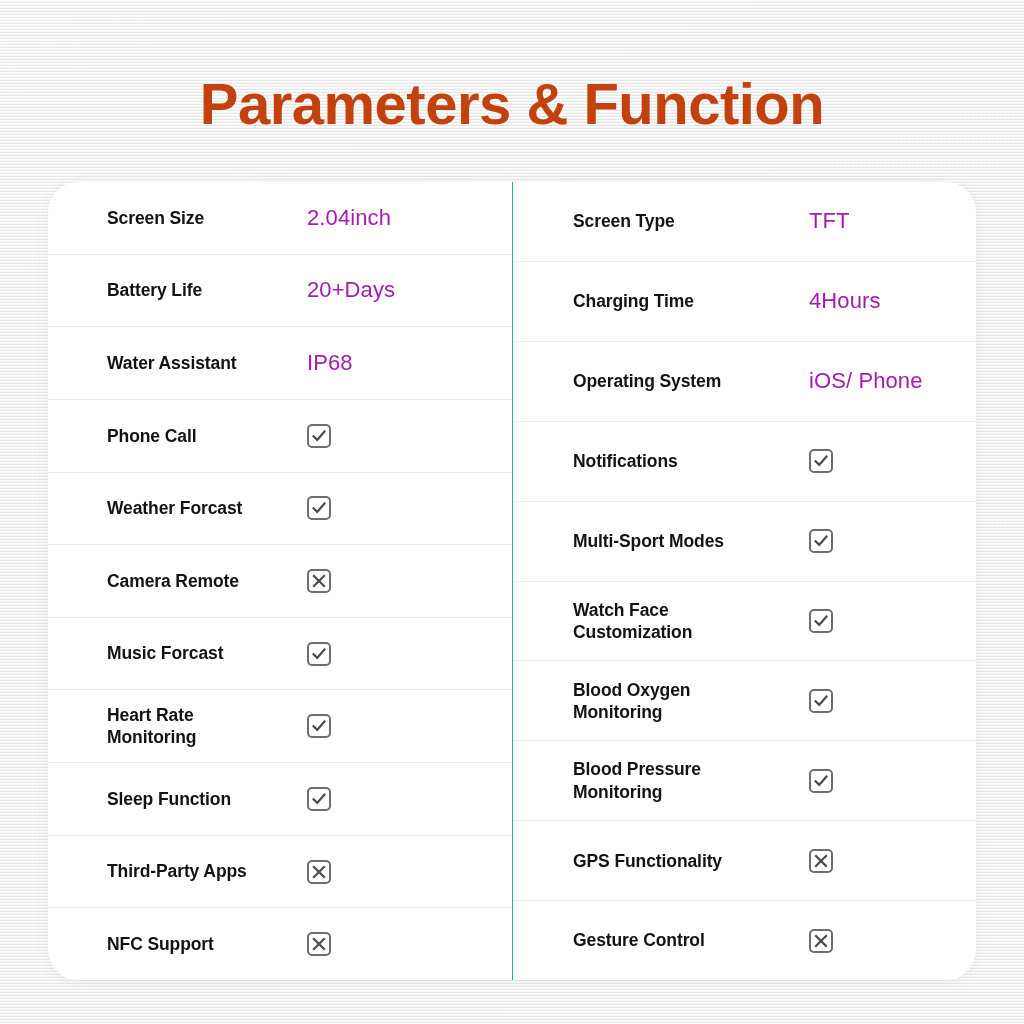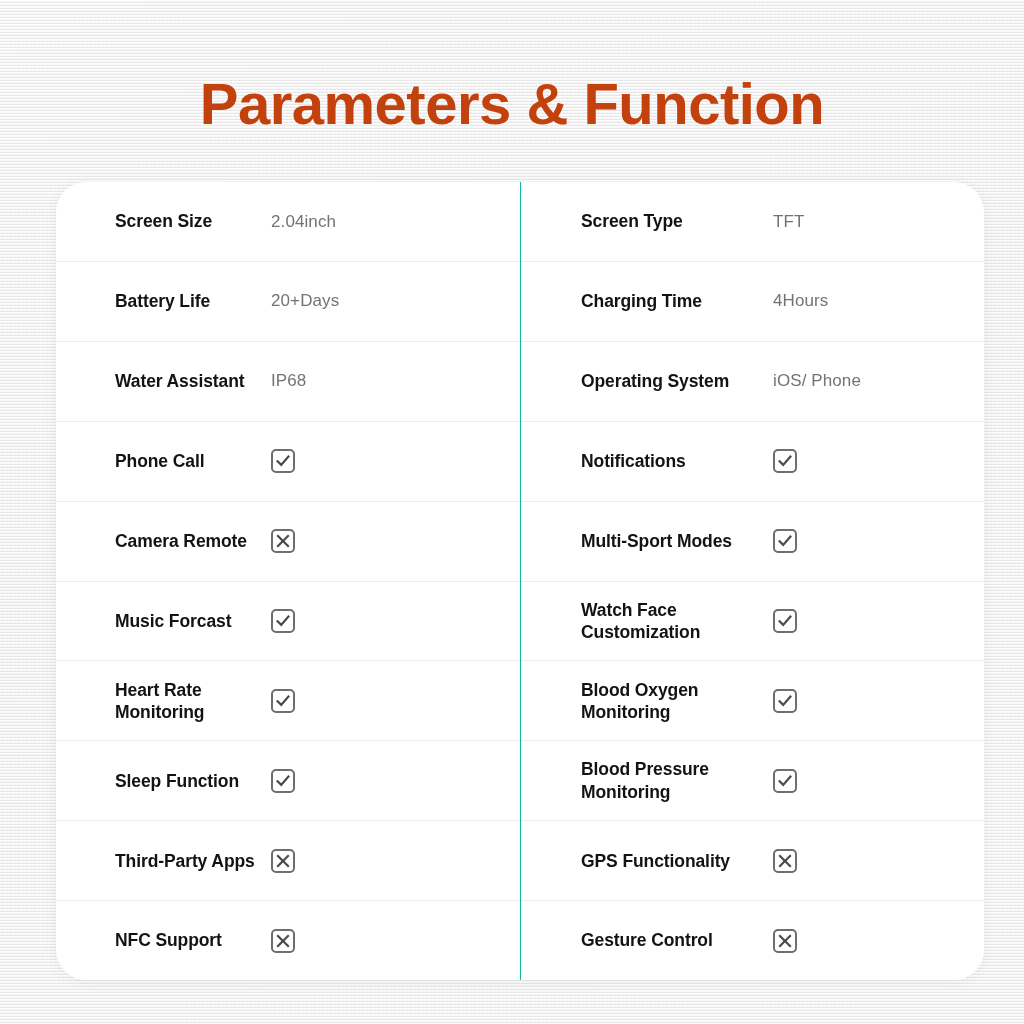--- a/index.html
+++ b/index.html
@@ -49,21 +49,21 @@
     font-weight: 700;
     letter-spacing: -0.5px;
     color: #c2410c;
     line-height: 1.05;
     white-space: nowrap;
   }
 
   
   .card {
     position: absolute;
-    left: 56px;
+    left: 48px;
     top: 182px;
     width: 928px;
     height: 798px;
     background: #ffffff;
     border-radius: 30px;
     box-shadow: 0 2px 14px rgba(0,0,0,0.055);
     overflow: hidden;
     display: flex;
     flex-direction: row;
   }
@@ -103,27 +103,28 @@
     padding-left: 59px;
     box-sizing: border-box;
   }
   .col.right .cell-label {
     width: 252px;
     padding-left: 60px;
     box-sizing: border-box;
   }
 
   .cell-value {
-    font-size: 17px;
+    font-size: 22px;
     font-weight: 400;
-    color: #737373;
+    color: #a21caf;
     line-height: 1.28;
     letter-spacing: 0.1px;
     display: flex;
     align-items: center;
+    margin-left: 44px;
   }
 
   
   .mark {
     width: 24px;
     height: 24px;
     border: 2px solid #6e6e6e;
     border-radius: 5px;
     box-sizing: border-box;
     display: inline-flex;
@@ -168,20 +169,30 @@
           <div class="cell-label">Phone Call</div>
           <div class="cell-value">
             <span class="mark">
               <svg width="16" height="16" viewBox="0 0 16 16">
                 <path d="M2.6 8.3 L6.2 11.9 L13.4 3.6"></path>
               </svg>
             </span>
           </div>
         </div>
         <div class="row">
+          <div class="cell-label">Weather Forcast</div>
+          <div class="cell-value">
+            <span class="mark">
+              <svg width="16" height="16" viewBox="0 0 16 16">
+                <path d="M2.6 8.3 L6.2 11.9 L13.4 3.6"></path>
+              </svg>
+            </span>
+          </div>
+        </div>
+        <div class="row">
           <div class="cell-label">Camera Remote</div>
           <div class="cell-value">
             <span class="mark">
               <svg width="16" height="16" viewBox="0 0 16 16">
                 <line x1="3" y1="3" x2="13" y2="13"></line>
                 <line x1="13" y1="3" x2="3" y2="13"></line>
               </svg>
             </span>
           </div>
         </div>

